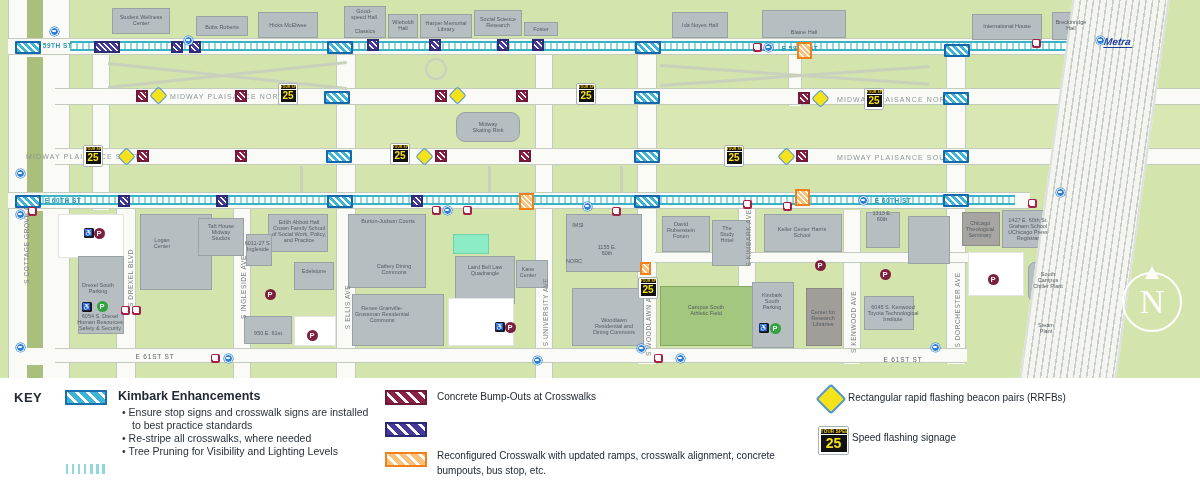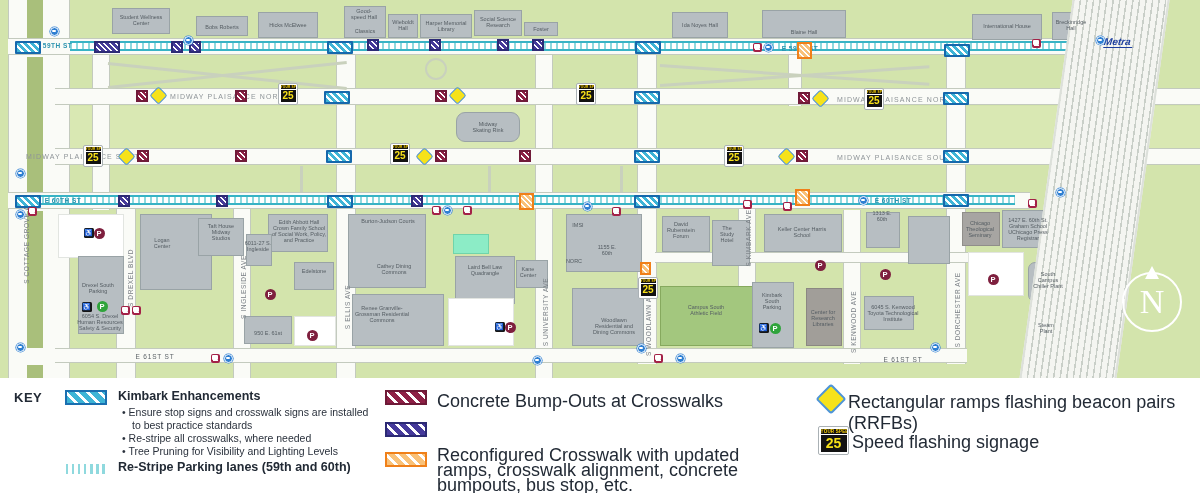--- a/index.html
+++ b/index.html
@@ -68,21 +68,21 @@
   .sw-bo{left:385px;top:44px;background:repeating-linear-gradient(45deg,#45399b 0 5px,#fff 5px 8px);border:2px solid #2c2a74;}
   .sw-re{left:385px;top:74px;background:repeating-linear-gradient(45deg,#f9c178 0 5px,#fff 5px 8px);border:2px solid #f08019;}
   .sw-restripe{left:66px;top:86px;width:42px;height:10px;
     background:repeating-linear-gradient(90deg,#8fd9de 0 2.5px,rgba(0,0,0,0) 2.5px 6px);}
   .lg-title{font-weight:bold;font-size:12.5px;}
   .t-aw{left:118px;top:11px;}
   .t-rs{left:118px;top:82px;}
   .lg-bullets{left:122px;top:28px;width:250px;font-size:10.5px;line-height:13px;color:#2a313c;}
   .lg-bullets .b{padding-left:10px;text-indent:-10px;}
   .lg-bullets .b::before{content:"• ";}
-  .lg-label{font-size:18px;}
+  .lg-label{font-size:10px;}
   .t-co{left:437px;top:13px;}
   .t-bo{left:437px;top:45px;}
   .t-re{left:437px;top:70px;width:350px;line-height:15px;}
   .lg-diamond{left:820px;top:10px;width:22px;height:22px;background:#f6e21b;border:2px solid #4d94d8;
     border-radius:3px;transform:rotate(45deg);box-sizing:border-box;}
   .t-rr{left:848px;top:14px;}
   .lg-speed{left:818px;top:48px;width:26px;background:#fff;border:1px solid #aab1b5;border-radius:2px;padding:1.5px;}
   .lg-speed .sp-top{font-size:4.5px;line-height:5.5px;}
   .lg-speed .sp-val{font-size:14px;line-height:17px;}
   .t-sp{left:852px;top:54px;}
@@ -363,29 +363,28 @@
     <div class="abs key-label">KEY</div>
 
     <div class="abs sw sw-aw"></div>
     <div class="abs lg-title t-aw">Kimbark Enhancements</div>
     <div class="abs lg-bullets">
       <div class="b">Ensure stop signs and crosswalk signs are installed to best practice standards</div>
       <div class="b">Re-stripe all crosswalks, where needed</div>
       <div class="b">Tree Pruning for Visibility and Lighting Levels</div>
     </div>
     <div class="abs sw-restripe"></div>
-    <div class="abs lg-title t-rs">Re-Stripe Parking lanes (59th and 60th)</div>
 
     <div class="abs sw sw-co"></div>
     <div class="abs lg-label t-co">Concrete Bump-Outs at Crosswalks</div>
     <div class="abs sw sw-bo"></div>
     <div class="abs sw sw-re"></div>
     <div class="abs lg-label t-re">Reconfigured Crosswalk with updated ramps, crosswalk alignment, concrete bumpouts, bus stop, etc.</div>
 
     <div class="abs lg-diamond"></div>
-    <div class="abs lg-label t-rr">Rectangular ramps flashing beacon pairs (RRFBs)</div>
+    <div class="abs lg-label t-rr">Rectangular rapid flashing beacon pairs (RRFBs)</div>
     <div class="abs lg-speed">
       <div class="sp-top">YOUR SPEED</div>
       <div class="sp-val">25</div>
     </div>
     <div class="abs lg-label t-sp">Speed flashing signage</div>
   </div>
 </div>
 
 </body></html>

